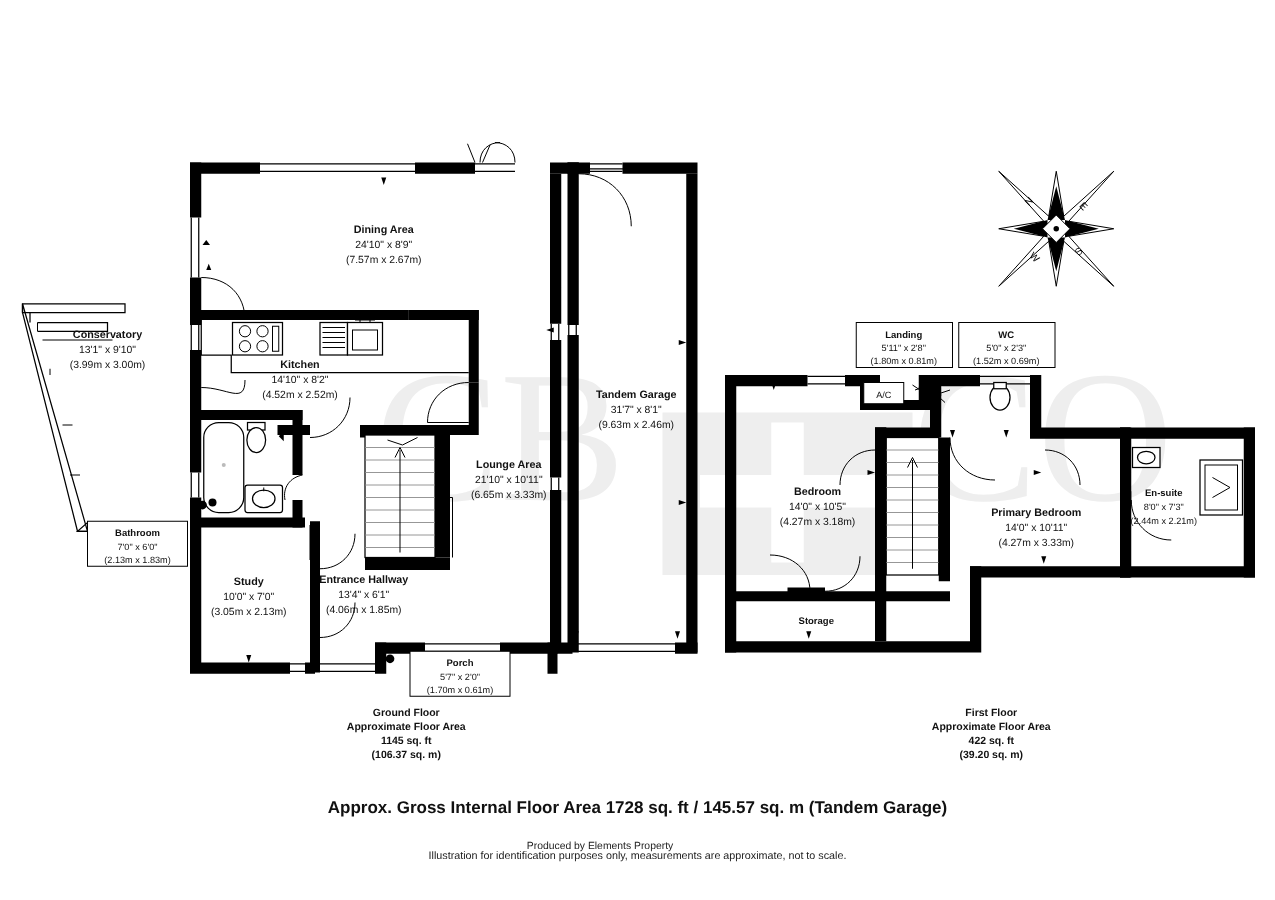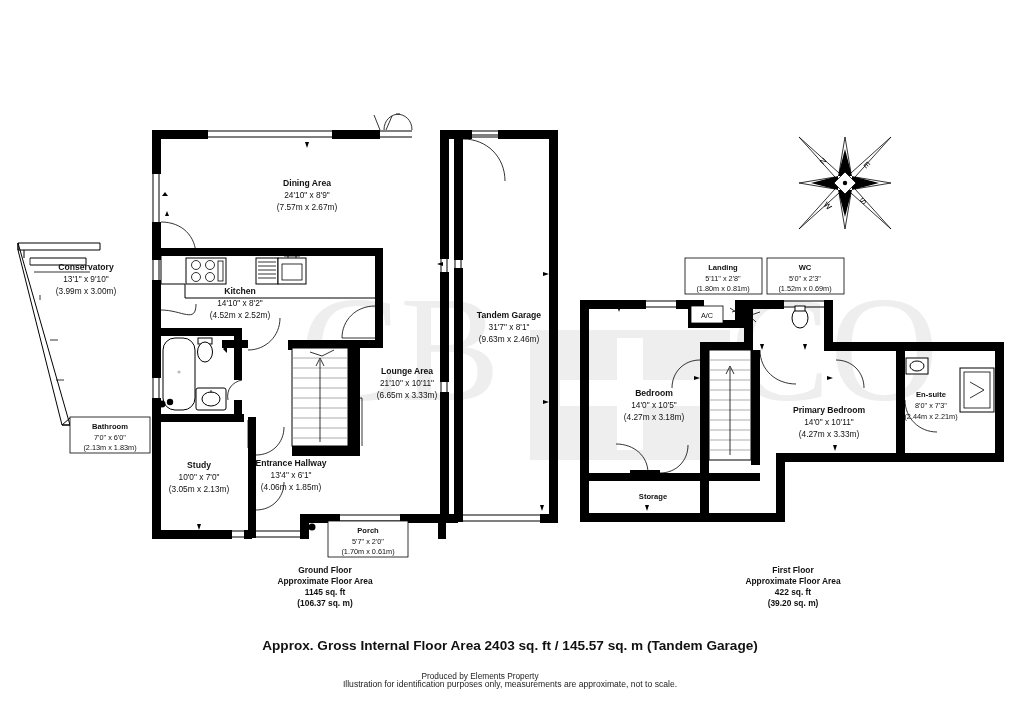--- a/index.html
+++ b/index.html
@@ -471,17 +471,17 @@
       <text class="foot-name" x="325" y="606">(106.37 sq. m)</text>
     </g>
     <g>
       <text class="foot-name" x="793" y="573">First Floor</text>
       <text class="foot-name" x="793" y="584">Approximate Floor Area</text>
       <text class="foot-name" x="793" y="595">422 sq. ft</text>
       <text class="foot-name" x="793" y="606">(39.20 sq. m)</text>
     </g>
   </svg>
 
-  <div class="gross">Approx. Gross Internal Floor Area 2403 sq. ft / 145.57 sq. m (Tandem Garage)</div>
+  <div class="gross">Approx. Gross Internal Floor Area 1728 sq. ft / 145.57 sq. m (Tandem Garage)</div>
   <div class="disclaimer">Illustration for identification purposes only, measurements are approximate, not to scale.</div>
   <div class="producer">Produced by Elements Property</div>
 
 </div>
 
 </body></html>

